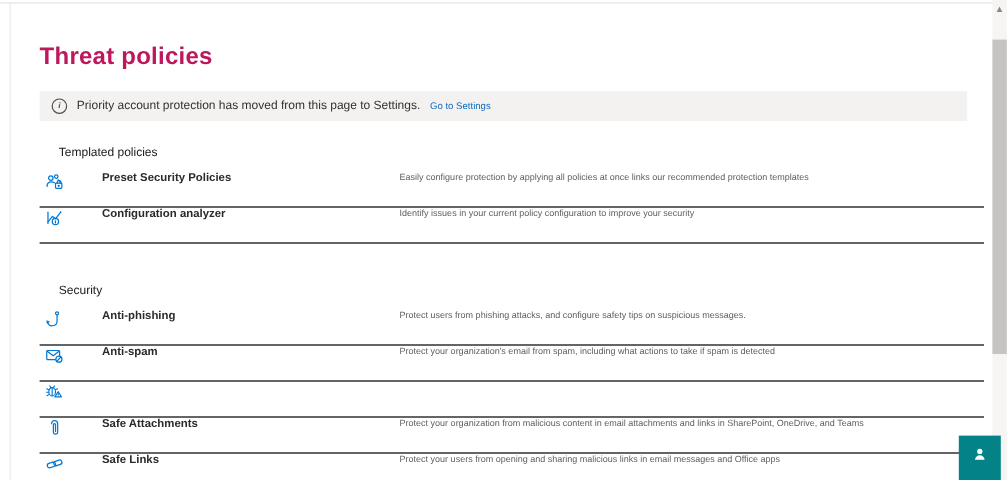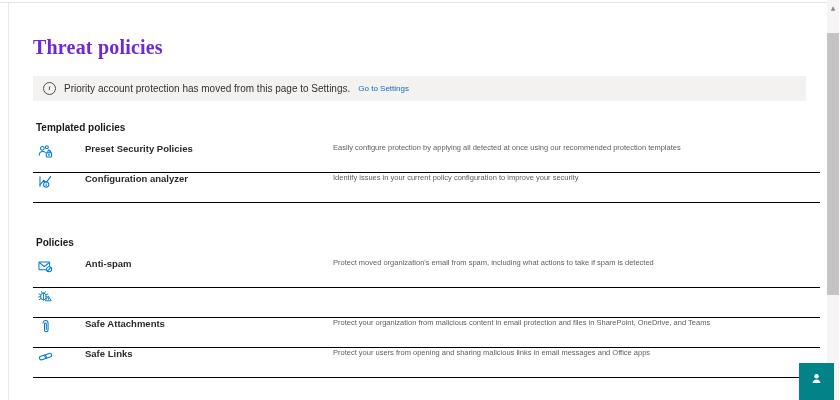--- a/index.html
+++ b/index.html
@@ -7,41 +7,41 @@
     width:840px;height:400px;position:relative;overflow:hidden;
     background:#ffffff;
     font-family:"Liberation Sans","DejaVu Sans",sans-serif;
     -webkit-font-smoothing:antialiased;
   }
   .page-top-border{position:absolute;top:2px;left:0;right:12px;height:1px;background:#e5e3e1;}
   .page-left-border{position:absolute;top:3px;bottom:0;left:8px;width:1px;background:#eceae8;}
 
   .page-title{
     position:absolute;top:36px;left:33px;margin:0;
-    font-size:20px;font-weight:700;color:#6d28d9;letter-spacing:.2px;font-family:Liberation Serif, serif;
+    font-size:20px;font-weight:700;color:#be185d;letter-spacing:.2px;
   }
 
   .info-banner{
     position:absolute;top:76px;left:33px;width:773px;height:25px;
     background:#f3f2f1;display:flex;align-items:center;gap:8px;
     padding:0 10px;box-sizing:border-box;
   }
   .info-icon{
     width:11px;height:11px;border:1px solid #4f4e4d;border-radius:50%;
     display:inline-flex;align-items:center;justify-content:center;
     font-size:7px;line-height:1;color:#4f4e4d;flex:0 0 auto;
     font-family:"Liberation Serif","DejaVu Serif",serif;font-style:italic;font-weight:700;
   }
   .info-text{font-size:10px;color:#323130;white-space:nowrap;}
   .info-link{font-size:8px;color:#0f6cbd;white-space:nowrap;cursor:pointer;text-decoration:none;}
 
   .sections{position:absolute;left:33px;right:20px;top:121px;}
   .section + .section{margin-top:33px;}
   .section-header{
-    font-size:10px;font-weight:700;color:#1b1a19;margin:0 0 9px 3px;line-height:13px;
+    font-size:10px;font-weight:400;color:#1b1a19;margin:0 0 9px 16px;line-height:13px;
   }
   .row{
     height:30px;display:flex;align-items:flex-start;
     border-bottom:1px solid #000000;cursor:pointer;box-sizing:border-box;
   }
   .row-icon{
     width:52px;flex:0 0 auto;display:flex;align-items:center;
     padding-left:4px;box-sizing:border-box;
   }
   .row-icon svg{width:17px;height:17px;display:block;}
@@ -100,52 +100,63 @@
               <circle cx="11.6" cy="4.9" r="1.7"></circle>
               <path d="M13.4 8.1c1.5.3 2.6 1.3 3 2.6"></path>
               <circle cx="6.3" cy="6.3" r="2.2"></circle>
               <path d="M2.6 14.5c0-2.7 1.9-4.4 4.4-4.4 1.1 0 2 .3 2.8.9"></path>
               <rect x="10.9" y="11.4" width="6.2" height="5" rx="0.8" fill="#fff"></rect>
               <path d="M12.6 11.4v-1.2a1.4 1.4 0 0 1 2.8 0v1.2"></path>
               <circle cx="14" cy="13.9" r="0.5" fill="#0078d4"></circle>
             </svg>
           </span>
     <span class="row-name">Preset Security Policies</span>
-    <span class="row-desc">Easily configure protection by applying all detected at once using our recommended protection templates</span>
+    <span class="row-desc">Easily configure protection by applying all policies at once links our recommended protection templates</span>
   </div>
         <div class="row">
     <span class="row-icon">
             <svg viewBox="0 0 20 20" fill="none" stroke="#0078d4" stroke-width="1.2" stroke-linecap="round" stroke-linejoin="round">
               <path d="M3.5 4.5v11"></path>
               <path d="M3.5 14l4.4-5.3 3 2.3 5-6.5"></path>
               <circle cx="16" cy="4.4" r="0.8" fill="#0078d4" stroke="none"></circle>
               <circle cx="10.8" cy="13.6" r="3.1" fill="#fff"></circle>
               <path d="M10.8 13v2.1"></path>
               <circle cx="10.8" cy="11.9" r="0.45" fill="#0078d4" stroke="none"></circle>
             </svg>
           </span>
     <span class="row-name">Configuration analyzer</span>
     <span class="row-desc">Identify issues in your current policy configuration to improve your security</span>
   </div>
       </div>
   </div>
     <div class="section">
-    <h2 class="section-header">Policies</h2>
+    <h2 class="section-header">Security</h2>
     <div class="rows">
+        <div class="row">
+    <span class="row-icon">
+            <svg viewBox="0 0 20 20" fill="none" stroke="#0078d4" stroke-width="1.2" stroke-linecap="round" stroke-linejoin="round">
+              <circle cx="12.4" cy="3.7" r="1.5"></circle>
+              <path d="M12.4 5.2v6a4.6 4.6 0 0 1-9.1 1"></path>
+              <path d="M3.1 13.4l-.7-2.1 2.2.7"></path>
+            </svg>
+          </span>
+    <span class="row-name">Anti-phishing</span>
+    <span class="row-desc">Protect users from phishing attacks, and configure safety tips on suspicious messages.</span>
+  </div>
         <div class="row">
     <span class="row-icon">
             <svg viewBox="0 0 20 20" fill="none" stroke="#0078d4" stroke-width="1.2" stroke-linecap="round" stroke-linejoin="round">
               <rect x="2.3" y="4.8" width="12.6" height="9" rx="0.9"></rect>
               <path d="M2.8 5.5l5.8 4.5 5.8-4.5"></path>
               <circle cx="14.2" cy="13.3" r="3" fill="#fff"></circle>
               <path d="M12.1 15.4l4.2-4.2"></path>
             </svg>
           </span>
     <span class="row-name">Anti-spam</span>
-    <span class="row-desc">Protect moved organization's email from spam, including what actions to take if spam is detected</span>
+    <span class="row-desc">Protect your organization's email from spam, including what actions to take if spam is detected</span>
   </div>
         <div class="row">
     <span class="row-icon">
             <svg viewBox="0 0 20 20" fill="none" stroke="#0078d4" stroke-width="1.1" stroke-linecap="round" stroke-linejoin="round">
               <ellipse cx="7.6" cy="10" rx="3.3" ry="4.1"></ellipse>
               <path d="M7.6 5.9v8.2"></path>
               <path d="M6.2 5.7L5.3 4.2M9 5.7l.9-1.5"></path>
               <path d="M4.3 8.1L2.3 7M4.2 10.4H2M4.5 12.5l-1.9 1.3M10.9 8.1l2-1.1"></path>
               <path d="M13.5 9.7l3.2 5.3h-6.4z" fill="#fff"></path>
               <path d="M13.5 11.7v1.4"></path>
@@ -153,21 +164,21 @@
             </svg>
           </span>
   </div>
         <div class="row">
     <span class="row-icon">
             <svg viewBox="0 0 20 20" fill="none" stroke="#0078d4" stroke-width="1.2" stroke-linecap="round" stroke-linejoin="round">
               <path d="M7 6a3 3 0 0 1 6 0v8a2.1 2.1 0 0 1-4.2 0V7a1.05 1.05 0 0 1 2.1 0v6.6"></path>
             </svg>
           </span>
     <span class="row-name">Safe Attachments</span>
-    <span class="row-desc">Protect your organization from malicious content in email protection and files in SharePoint, OneDrive, and Teams</span>
+    <span class="row-desc">Protect your organization from malicious content in email attachments and links in SharePoint, OneDrive, and Teams</span>
   </div>
         <div class="row">
     <span class="row-icon">
             <svg viewBox="0 0 20 20" fill="none" stroke="#0078d4" stroke-width="1.2" stroke-linecap="round" stroke-linejoin="round">
               <g transform="rotate(-18 10 10)">
                 <rect x="2.6" y="7.9" width="8.2" height="4.4" rx="2.2"></rect>
                 <rect x="9.2" y="7.9" width="8.2" height="4.4" rx="2.2"></rect>
               </g>
             </svg>
           </span>

